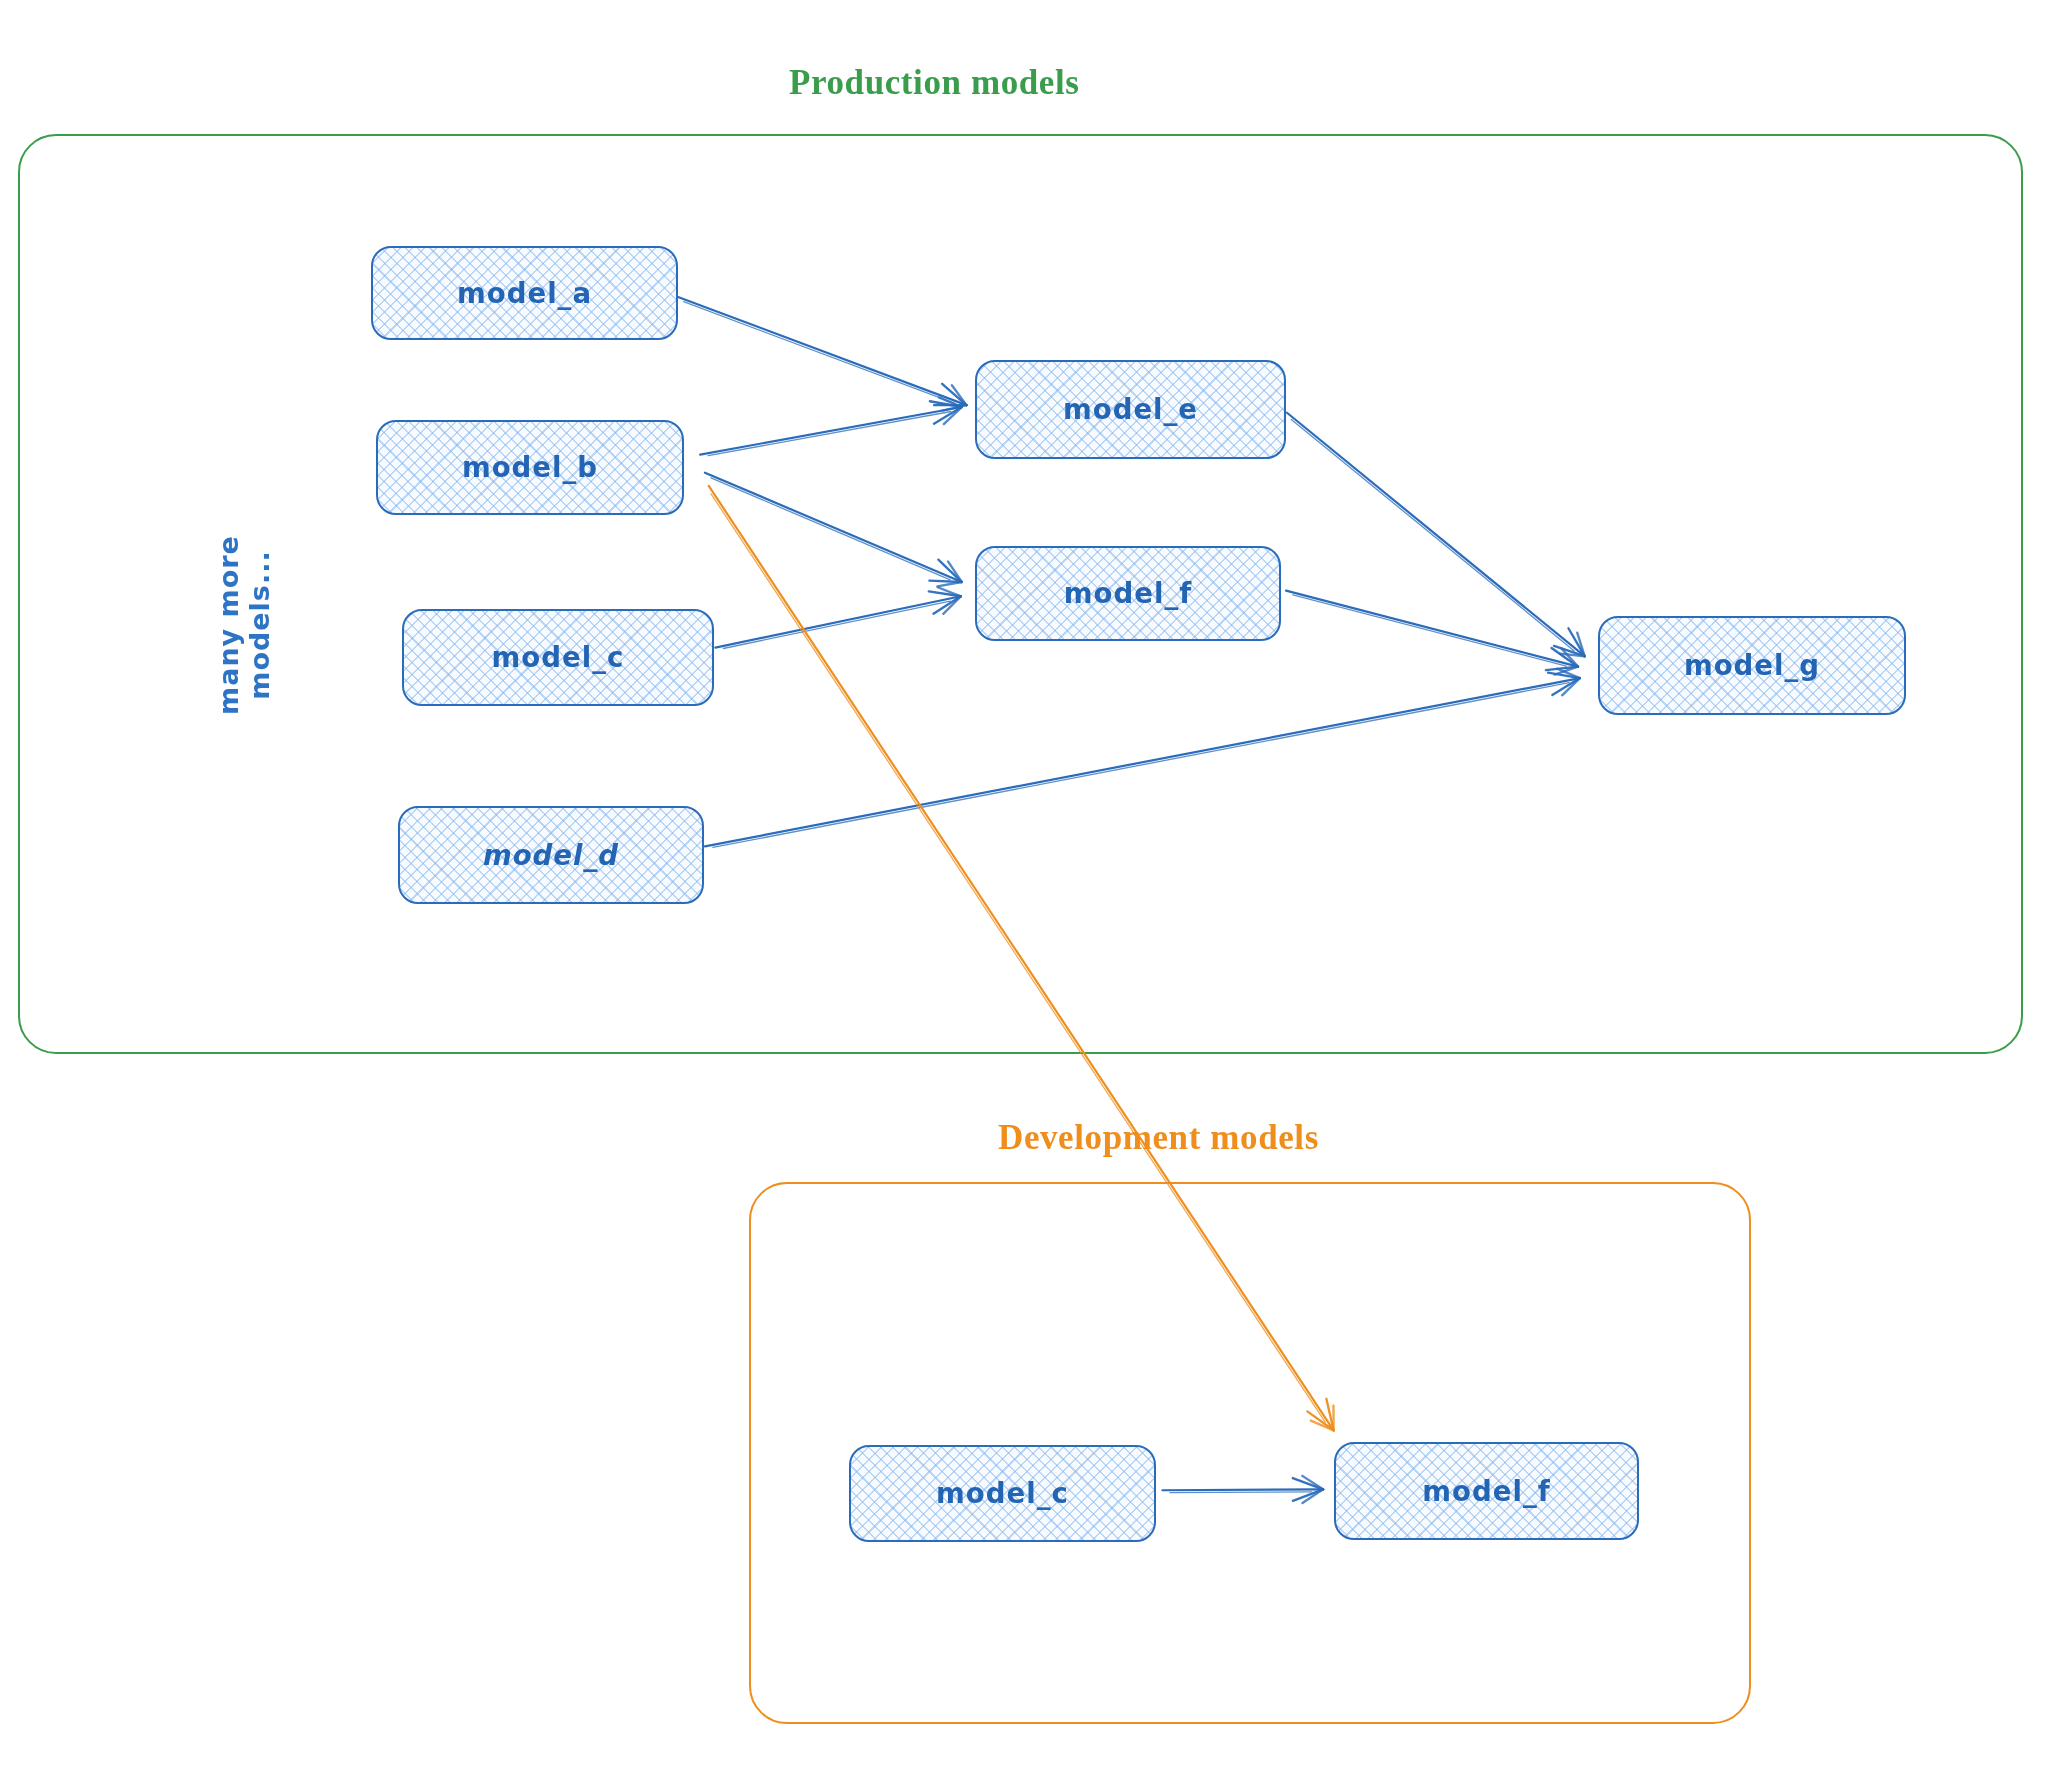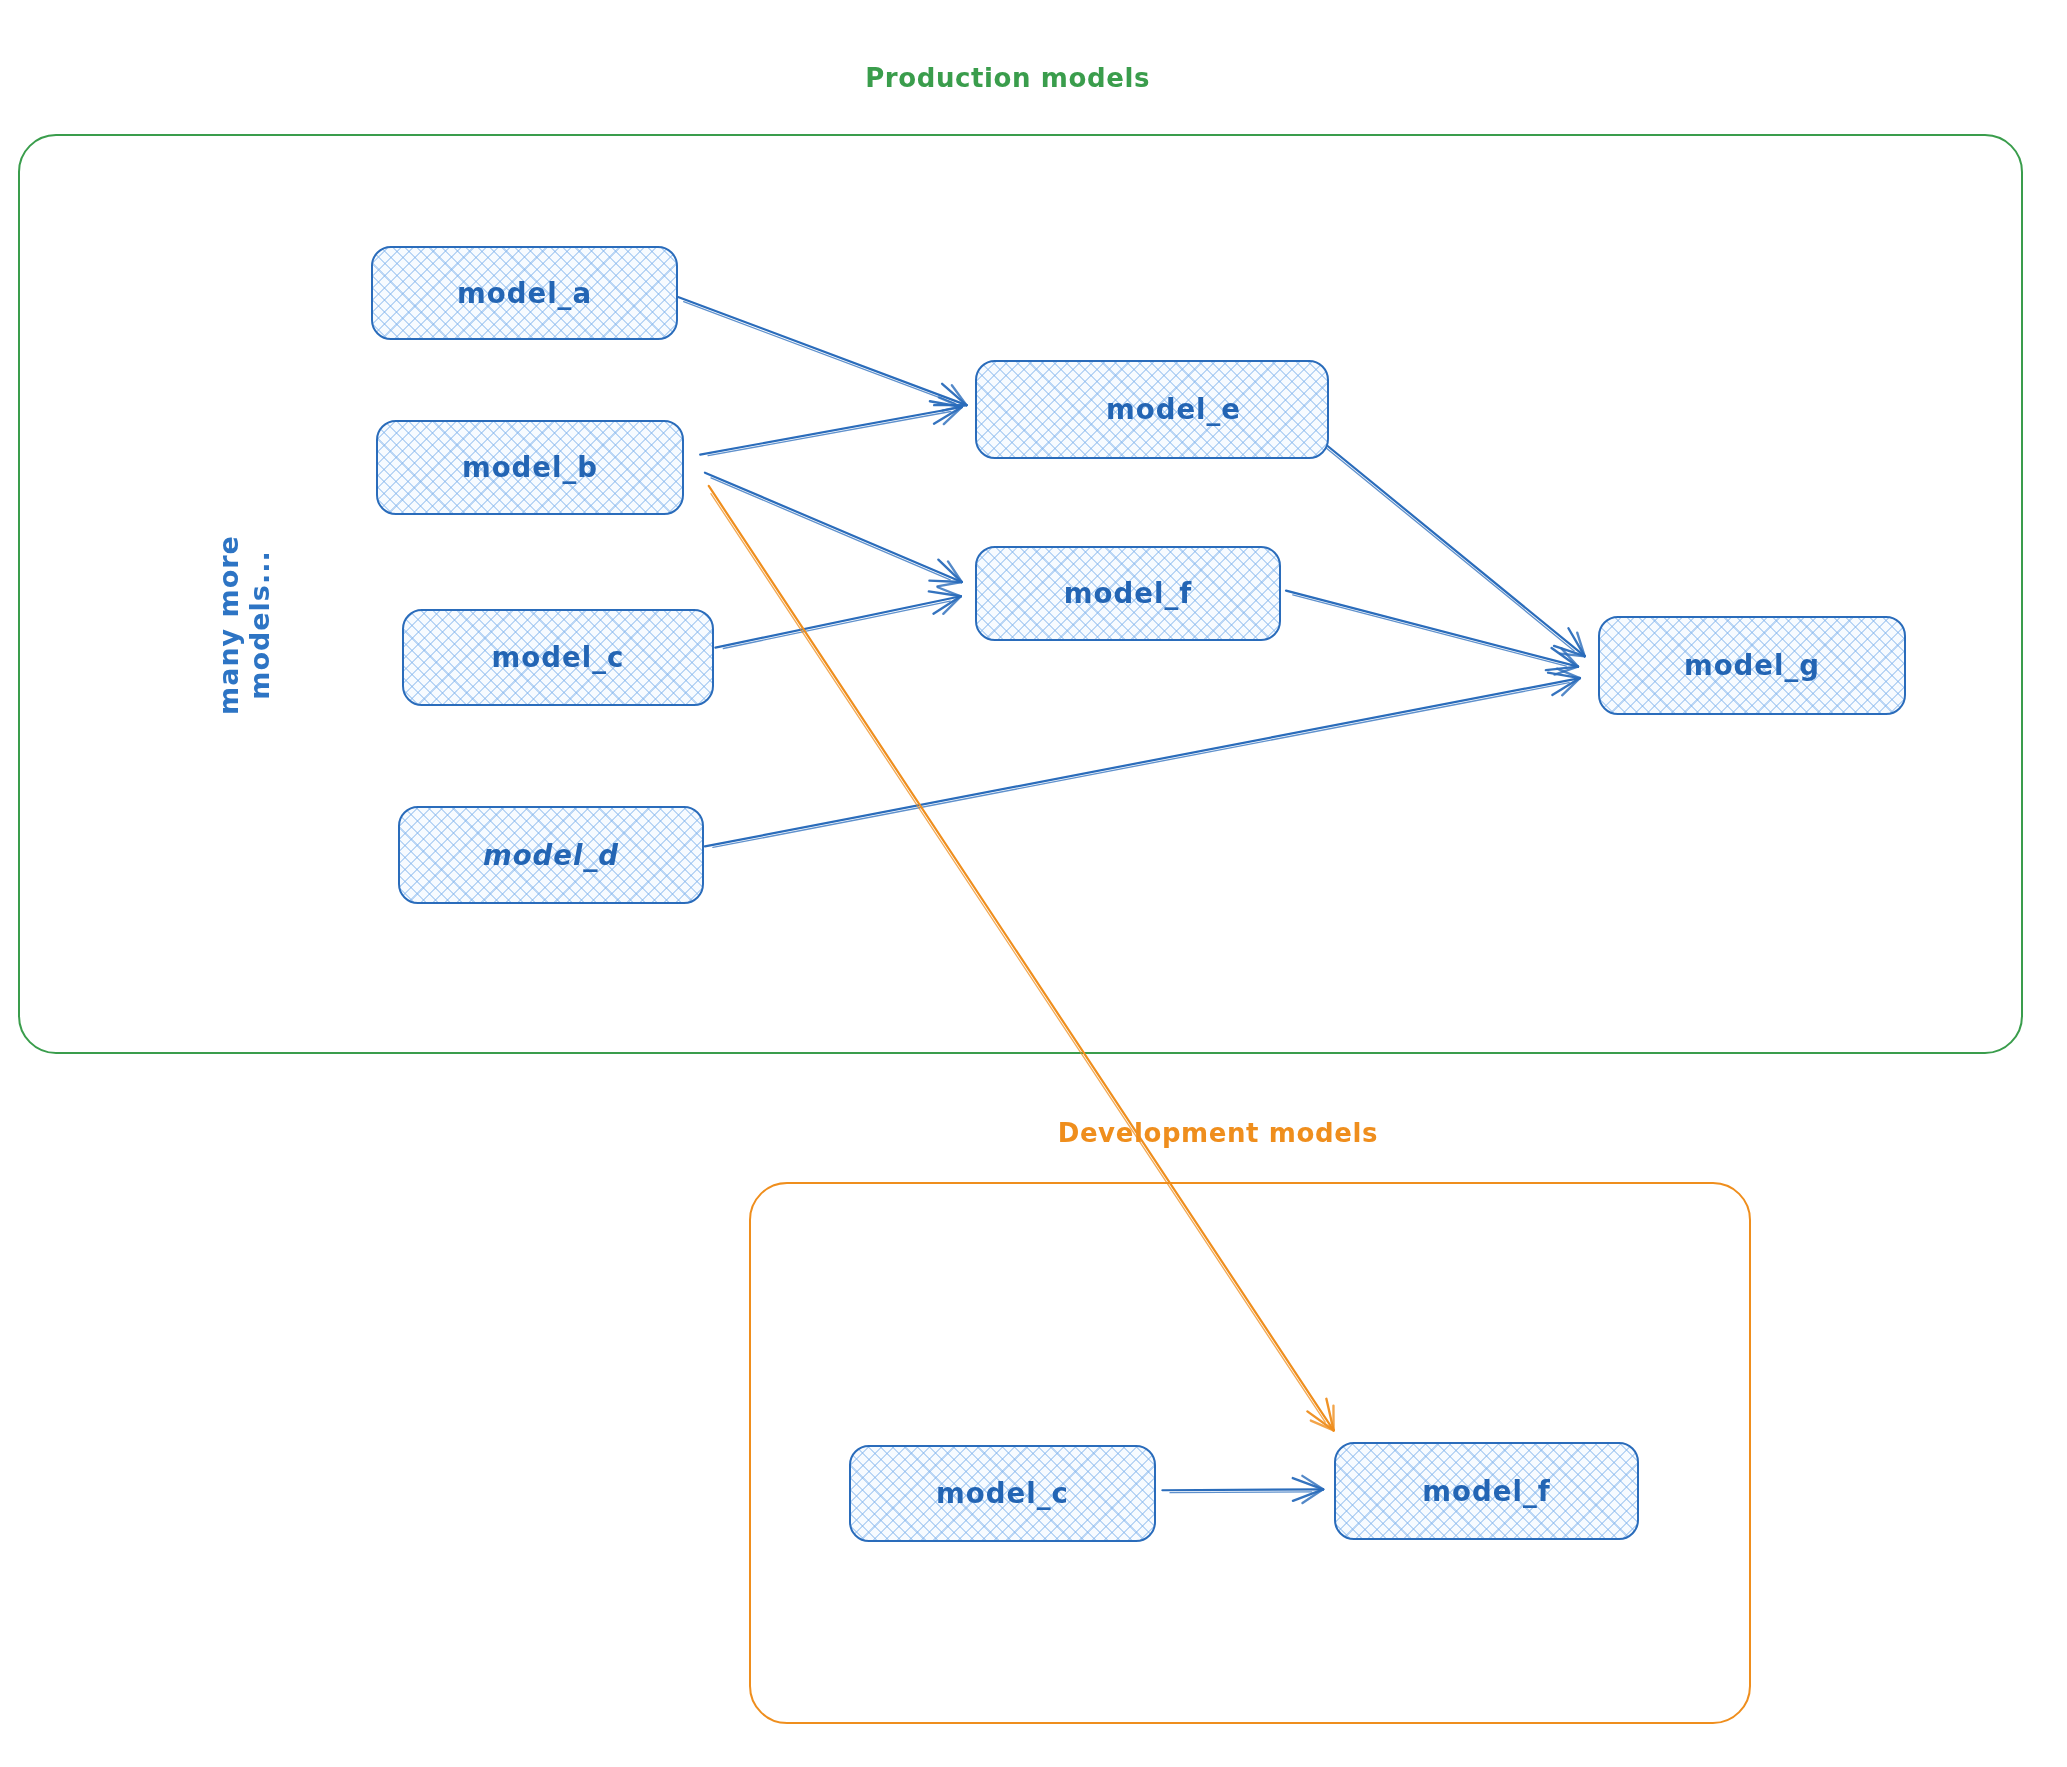--- a/index.html
+++ b/index.html
@@ -13,22 +13,22 @@
     font-family:"DejaVu Sans","Liberation Sans",sans-serif;
   }
   .canvas{position:absolute;inset:0;}
   .container{
     position:absolute;background:transparent;
     border-radius:38px;z-index:1;
   }
   .container.green{border:2.5px solid var(--green);}
   .container.orange{border:2.5px solid var(--orange);}
   .group-title{
-    position:absolute;z-index:2;text-align:right;
-    font-size:26px;font-weight:bold;letter-spacing:0.6px;
+    position:absolute;z-index:2;text-align:left;
+    font-size:35px;font-weight:bold;letter-spacing:0.6px;font-family:Liberation Serif, serif;
   }
   .group-title.green{color:var(--green);}
   .group-title.orange{color:var(--orange);}
   #edges-layer{position:absolute;left:0;top:0;z-index:3;pointer-events:none;}
   .node{
     position:absolute;z-index:4;
     border:2.5px solid var(--blue);border-radius:20px;
     background-color:#f7fbff;
     background-image:
       repeating-linear-gradient(45deg, rgba(128,179,236,.50) 0px, rgba(128,179,236,.50) 1.5px, transparent 1.5px, transparent 8.6px),
@@ -42,21 +42,21 @@
     position:absolute;z-index:2;
     left:86px;top:609px;width:285px;height:32px;
     transform:rotate(-90deg);
     text-align:center;color:#2d74c4;font-size:27px;font-weight:bold;letter-spacing:1px;
   }
   
   #node-model_a{left:371px;top:246px;width:303px;height:90px;}
   #node-model_b{left:376px;top:420px;width:304px;height:91px;}
   #node-model_c{left:402px;top:609px;width:308px;height:93px;}
   #node-model_d{left:398px;top:806px;width:302px;height:94px;font-style:italic;}
-  #node-model_e{left:975px;top:360px;width:307px;height:95px;padding-left:43px;}
+  #node-model_e{left:975px;top:360px;width:307px;height:95px;}
   #node-model_f{left:975px;top:546px;width:302px;height:91px;}
   #node-model_g{left:1598px;top:616px;width:304px;height:95px;}
   #node-dev_model_c{left:849px;top:1445px;width:303px;height:93px;}
   #node-dev_model_f{left:1334px;top:1442px;width:301px;height:94px;}
   
   #production-box{left:18px;top:134px;width:2001px;height:916px;}
   #development-box{left:749px;top:1182px;width:998px;height:538px;}
   #production-title{left:789px;top:63px;width:361px;}
   #development-title{left:998px;top:1118px;width:380px;}
 </style>

